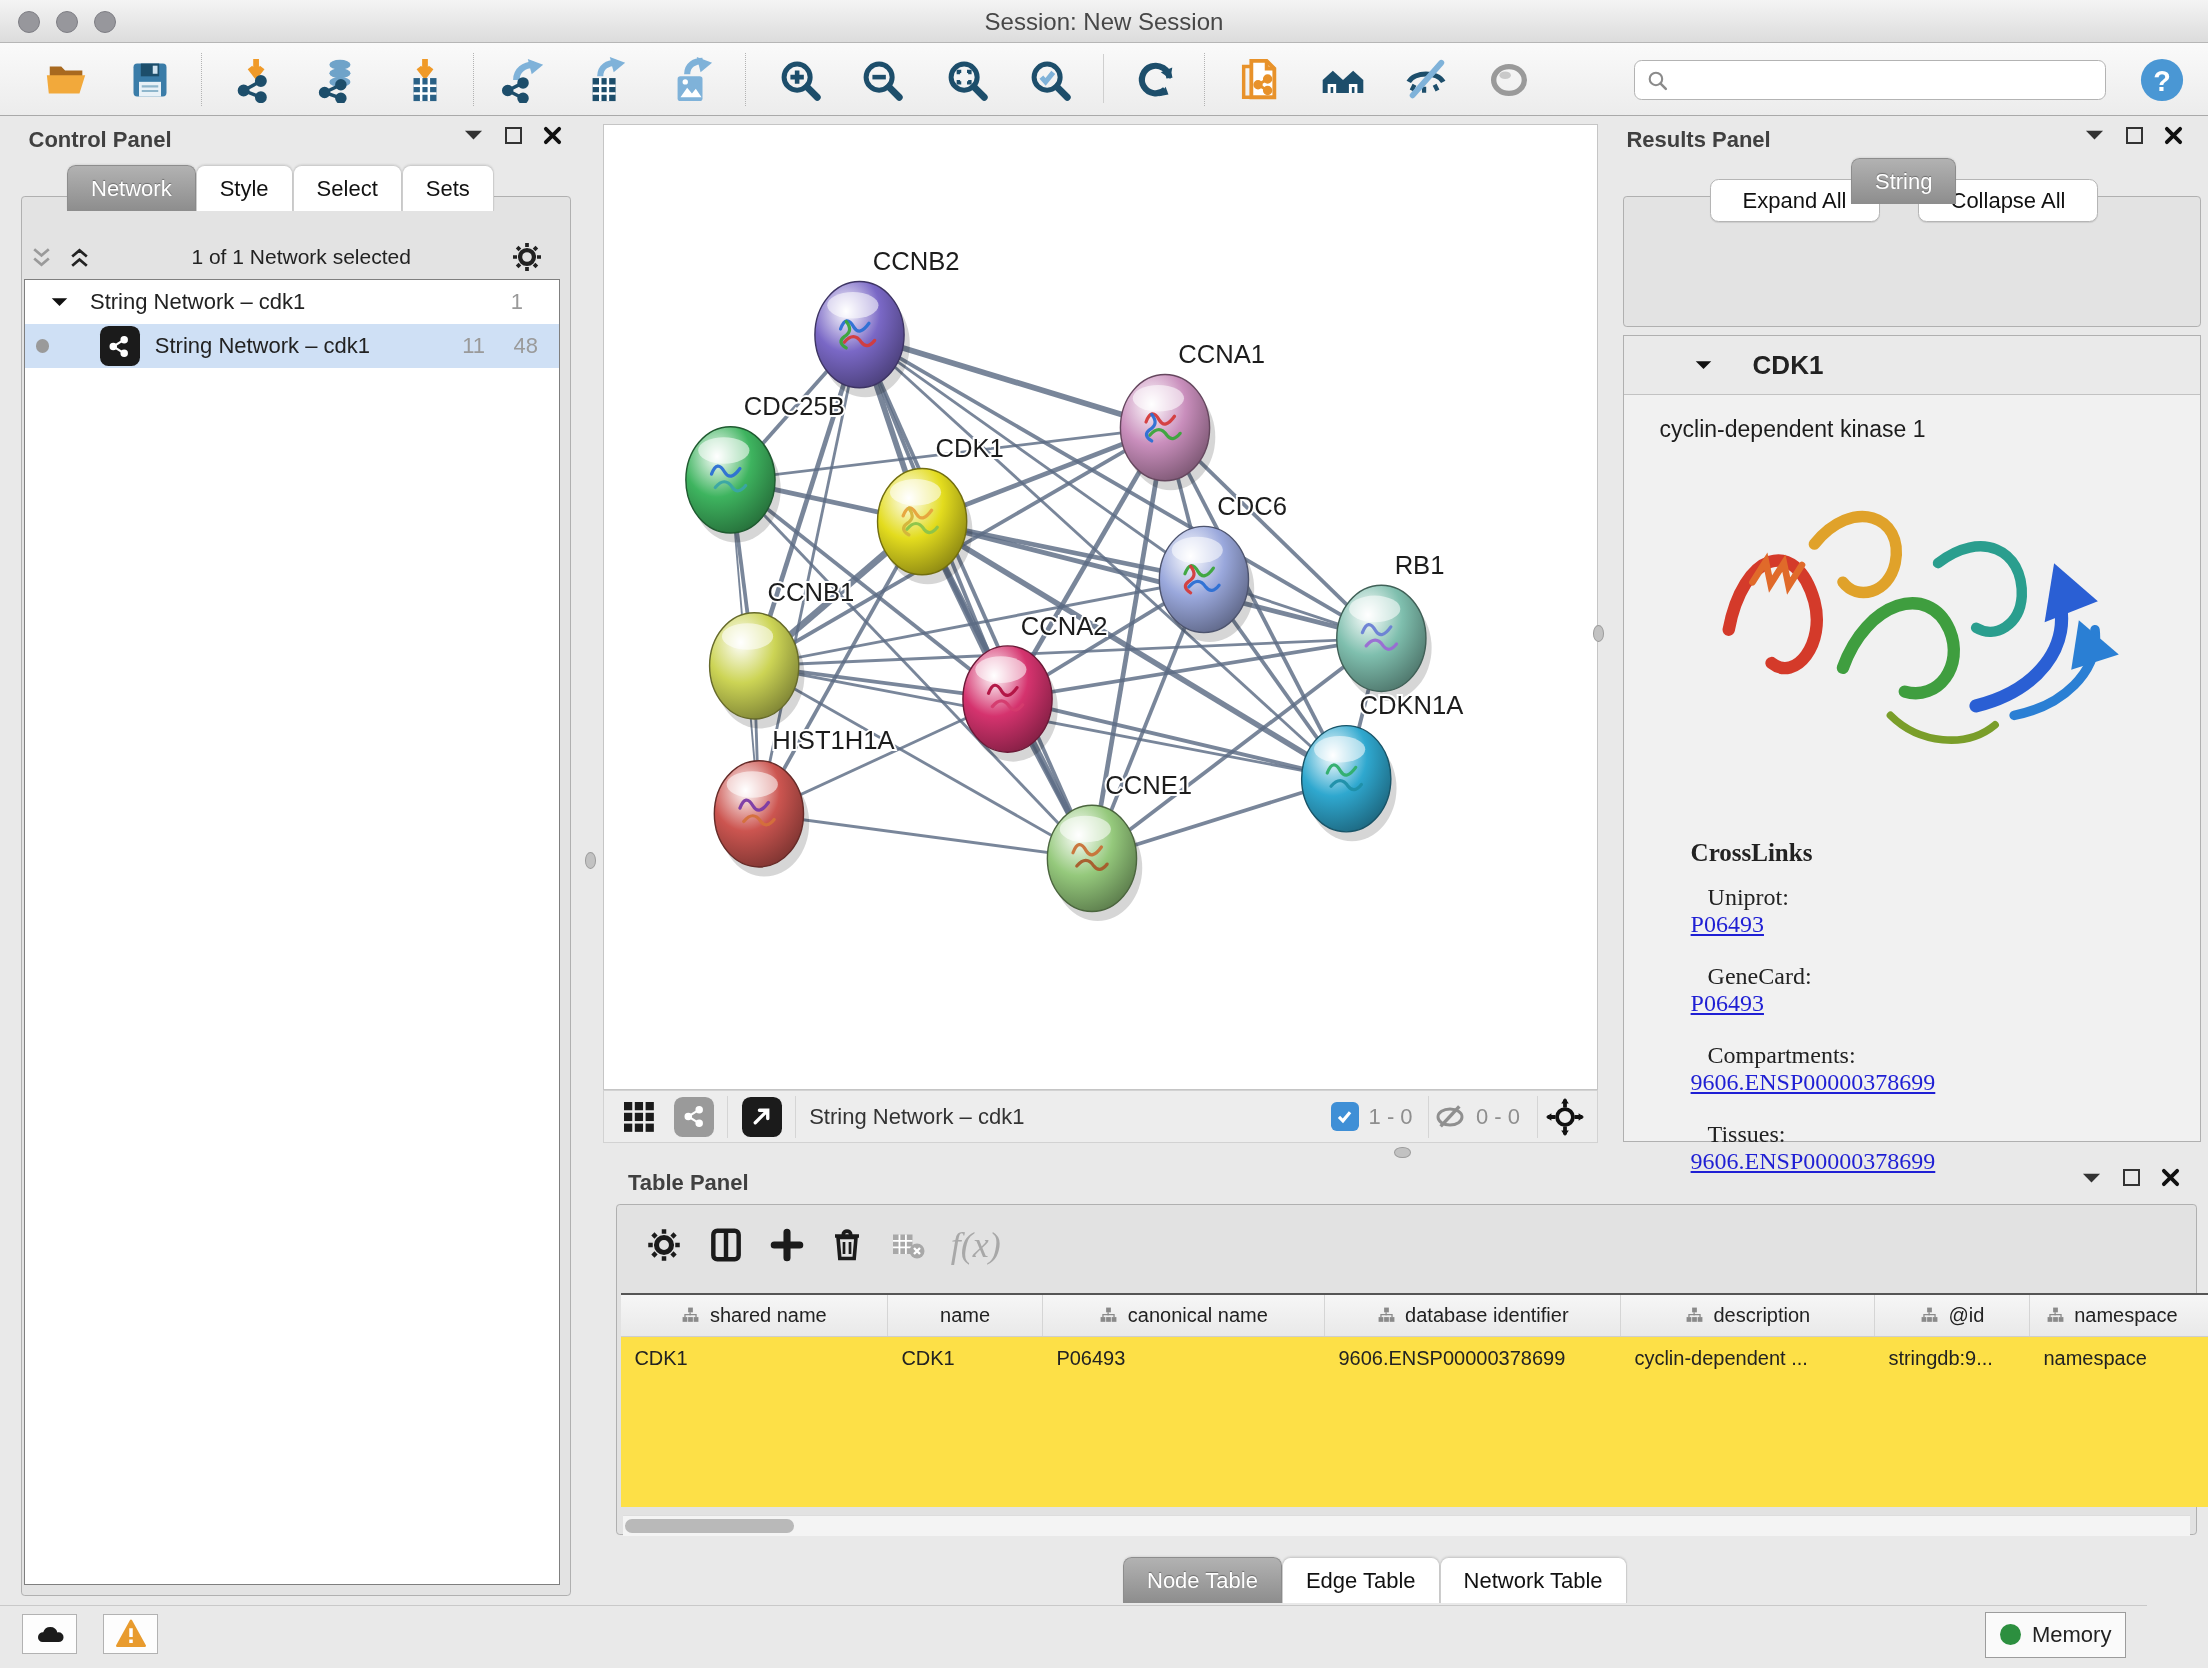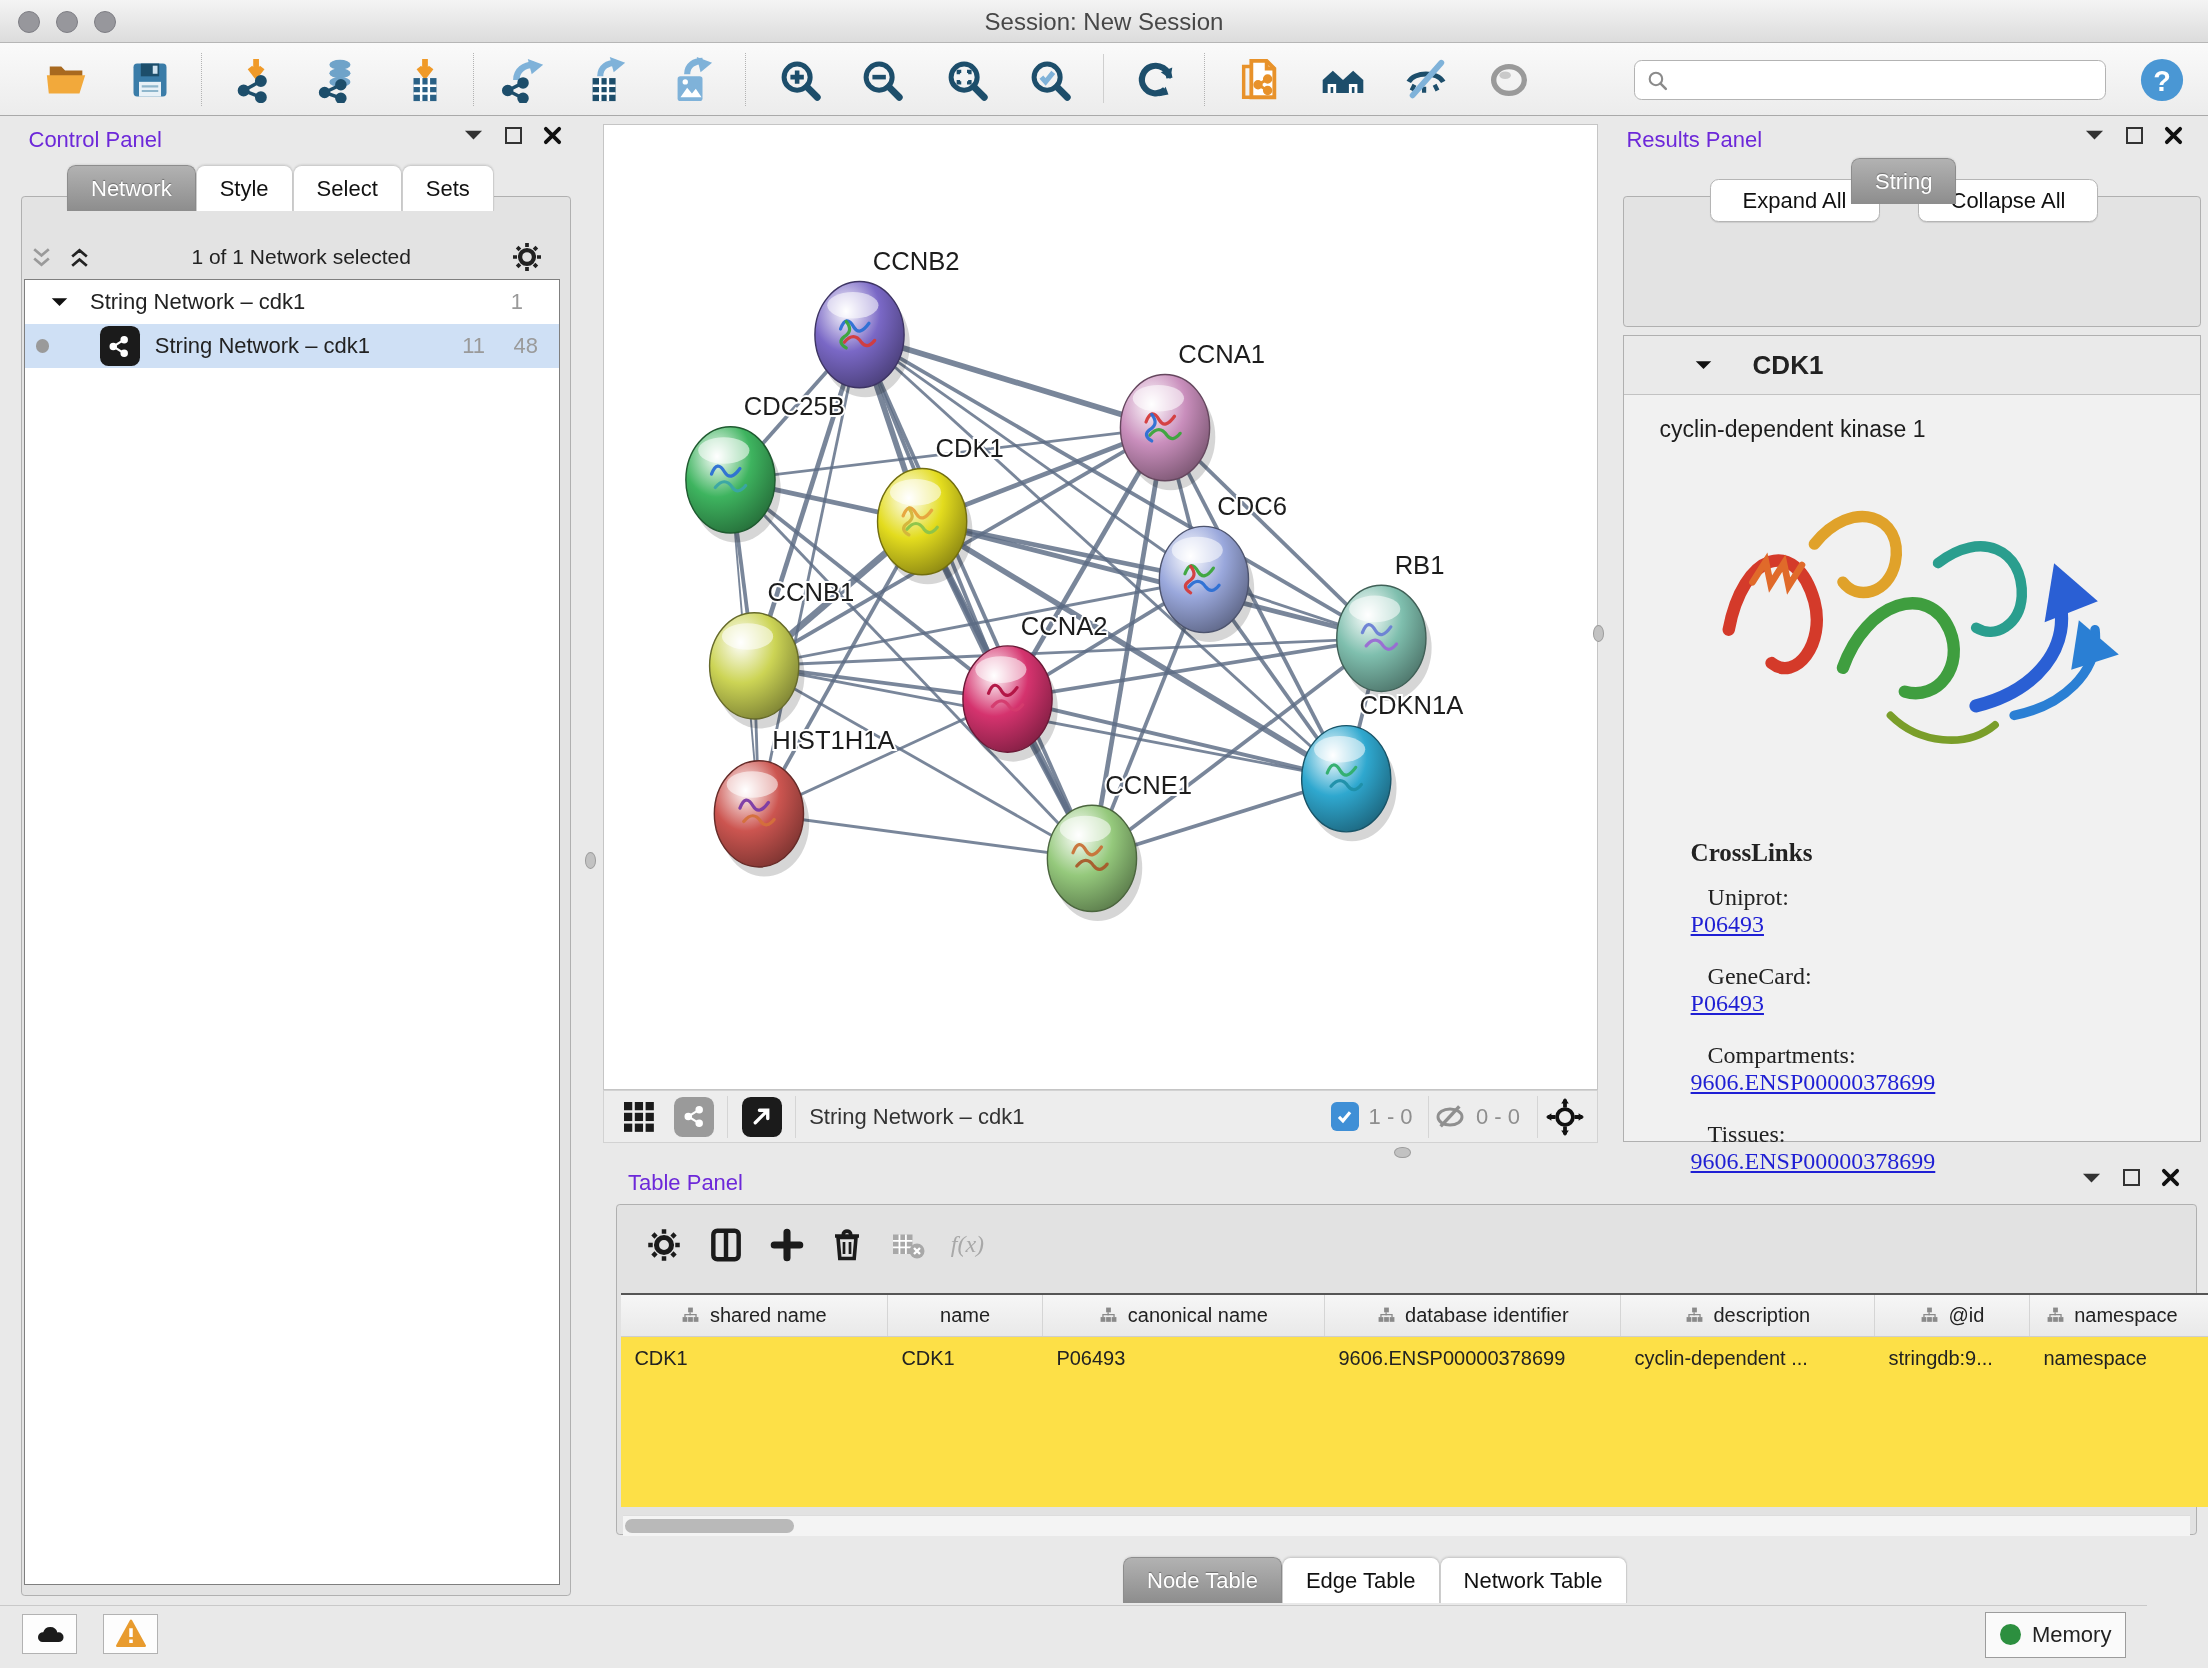--- a/index.html
+++ b/index.html
@@ -19,21 +19,21 @@
   .toolbar { position:absolute; left:0; top:43px; width:2208px; height:73px;
     background:linear-gradient(#fafafa,#ececec); border-bottom:1px solid #a9a9a9; }
   .tbtn { position:absolute; top:13.3px; width:48px; height:48px; display:flex; align-items:center; justify-content:center; }
   .tsep { position:absolute; top:9.5px; height:53px; border-left:1.9px dotted #b3b3b3; }
   .tsep2 { position:absolute; top:11.4px; height:49px; border-left:1px solid #cfcfcf; }
   .searchbox { position:absolute; left:1634px; top:17px; width:472px; height:40px; background:#fff;
     border:1px solid #b3b3b3; border-radius:7.6px; display:flex; align-items:center; padding-left:9.5px; }
   .searchbox input { border:none; outline:none; font-size:21px; width:409px; background:transparent; }
 
   
-  .panel-title { font-size:22px; color:#6d28d9; }
+  .panel-title { font-size:22px; color:#404040;font-weight:bold; }
   .panel-icons { position:absolute; display:flex; gap:21px; align-items:center; }
   .tab { height:46px; display:inline-flex; align-items:center; justify-content:center;
     padding:12px 23px; font-size:22px; background:#fff; border:1px solid #cdcdcd; border-bottom:none;
     border-radius:8.6px 8.6px 0 0; box-shadow:0 -1px 1.9px rgba(0,0,0,0.08); color:#111; }
   .tab.selected { background:linear-gradient(#b2b2b2,#8d8d8d); color:#fff; text-shadow:0 -1px 1px rgba(0,0,0,0.35); border-color:#8d8d8d; }
   .innerbox { background:#e3e3e3; border:1px solid #b0b0b0; border-radius:3.8px; }
 
   
   .control-panel { position:absolute; left:0; top:116px; width:590px; height:1489px; }
   .cp-header { position:absolute; left:28.5px; top:11.4px; }
@@ -78,21 +78,21 @@
   .crosslinks h3 { font-size:25px; margin-bottom:17px; }
   .cl-row { display:flex; font-size:24px; margin-bottom:25px;flex-direction:column; }
   .cl-label { width:177px; margin-left:17px; }
   .cl-link { color:#1f1fd4; text-decoration:underline; }
 
   
   .table-panel { position:absolute; left:603px; top:1151px; width:1605px; height:455px; }
   .tp-header { position:absolute; left:25px; top:19px; }
   .tp-box { position:absolute; left:13.3px; top:53px; width:1581px; height:331px; background:#e2e2e2; border:1px solid #b0b0b0; border-radius:3.8px; }
   .tp-toolbar { position:absolute; left:28.5px; top:13.3px; display:flex; gap:25px; align-items:center; height:53px; }
-  .fx { font-family:"Liberation Serif", serif; font-style:italic; font-size:24px; color:#a8a8a8; }
+  .fx { font-family:"Liberation Serif", serif; font-style:italic; font-size:36px; color:#a8a8a8; }
   .grid-table { position:absolute; left:3.8px; top:88px; width:1889px; height:214px; background:#fde047; border-top:2.9px solid #555; }
   .gt-headrow { display:flex; height:42px; background:linear-gradient(#f6f6f6,#e9e9e9); border-bottom:1px solid #cdcdcd; }
   .gt-h { display:flex; align-items:center; justify-content:center; gap:9.5px; font-size:20px; color:#222;
     border-right:1px solid #d5d5d5; overflow:hidden; white-space:nowrap; flex:none; }
   .gt-row { display:flex; height:44px; }
   .gt-c { font-size:20px; padding:9.5px 3.8px 0 13.3px; overflow:hidden; white-space:nowrap; flex:none; }
   .hscroll { position:absolute; left:5.7px; top:310px; width:1567px; height:21px; background:#f4f4f4; border-top:1px solid #ddd; }
   .hthumb { position:absolute; left:1.9px; top:2.9px; width:169px; height:14.3px; background:#b9b9b9; border-radius:7.6px; }
   .tp-tabs { position:absolute; left:520px; top:406px; display:flex; }
 

